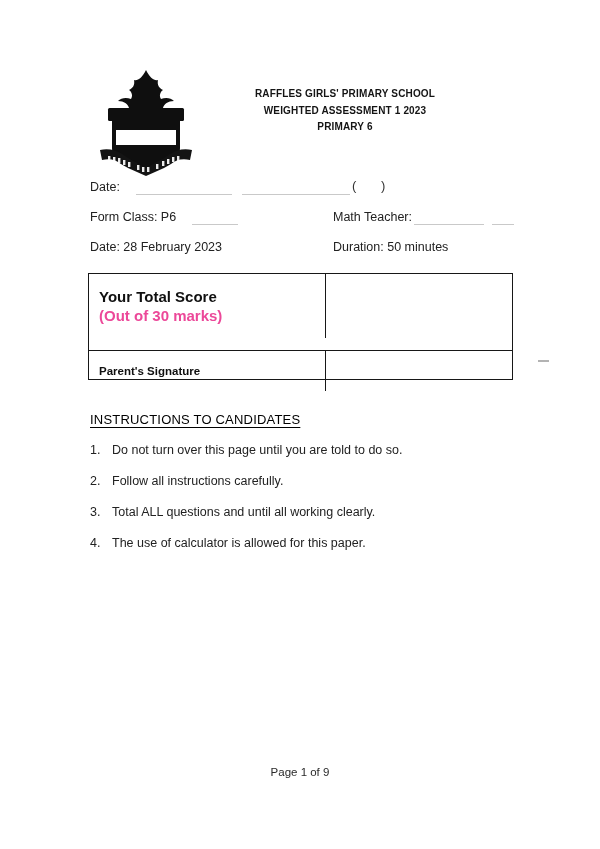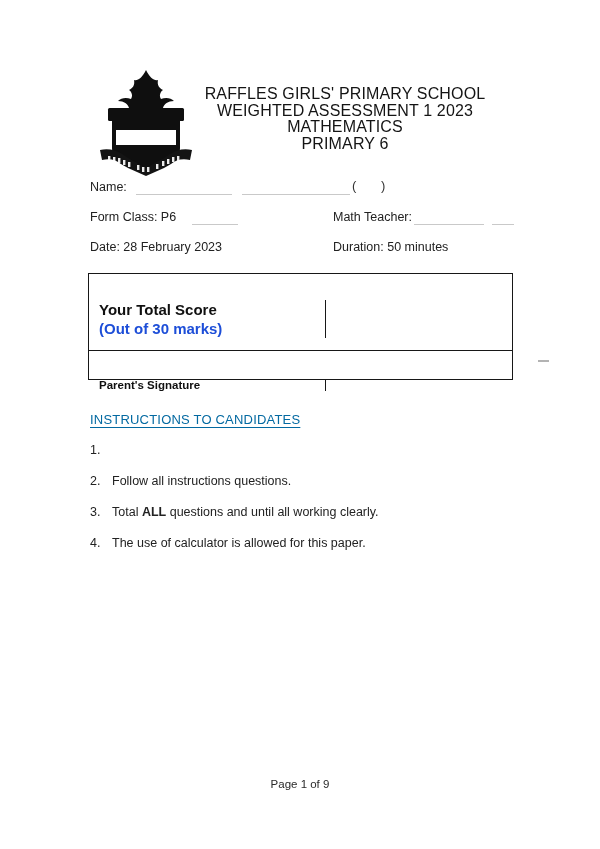--- a/index.html
+++ b/index.html
@@ -39,22 +39,22 @@
     height: 108px;
   }
   .title-block {
     position: absolute;
     left: 100px;
     top: 20px;
     width: 310px;
     text-align: center;
   }
   .title-line {
-    font-size: 16px;
-    font-weight: normal;
+    font-size: 10px;
+    font-weight: bold;
     letter-spacing: 0.15px;
     line-height: 16.5px;
     color: #141414;
     white-space: nowrap;
   }
 
   
   .fields {
     position: absolute;
     left: 90px;
@@ -100,21 +100,20 @@
     left: 88px;
     top: 273px;
     width: 425px;
     height: 107px;
     border: 1.4px solid #171717;
     box-sizing: border-box;
   }
   .score-table .row {
     display: flex;
     box-sizing: border-box;
-    align-items: flex-end;
   }
   .score-table .row.r1 { height: 64px; }
   .score-table .row.r2 { height: 41px; border-top: 1.4px solid #171717; margin-top: 12px; }
   .score-table .cell-label {
     width: 237px;
     box-sizing: border-box;
     border-right: 1.4px solid #171717;
     display: flex;
     flex-direction: column;
     justify-content: center;
@@ -126,21 +125,21 @@
   .score-title {
     font-size: 15px;
     font-weight: bold;
     line-height: 19px;
     color: #101010;
   }
   .score-sub {
     font-size: 15px;
     font-weight: bold;
     line-height: 19px;
-    color: #1d4ed8;
+    color: #ec4899;
   }
   .sig-label {
     font-size: 11.5px;
     font-weight: bold;
     color: #101010;
   }
   .edge-artifact {
     position: absolute;
     left: 538px;
     top: 360px;
@@ -149,21 +148,21 @@
     background: #9a9a9a;
     opacity: 0.75;
   }
 
   
   .instructions-heading {
     position: absolute;
     left: 90px;
     top: 412px;
     font-size: 13px;
-    color: #0369a1;
+    color: #000000;
     text-decoration: underline;
     text-underline-offset: 2.5px;
     letter-spacing: 0.2px;
   }
   .instructions {
     position: absolute;
     left: 90px;
     top: 443px;
     width: 430px;
   }
@@ -178,32 +177,31 @@
     left: 0;
     top: 0;
     width: 20px;
   }
   .instr-text {
     position: absolute;
     left: 22px;
     top: 0;
     white-space: nowrap;
   }
-  .instr-text b { font-weight: bold; }
+  .instr-text b { font-weight: normal; }
 
   
   .footer {
     position: absolute;
     left: 0;
     top: 766px;
     width: 600px;
     text-align: center;
     font-size: 11.5px;
     color: #2a2a2a;
-    margin-top: 12px;
   }
 </style>
 </head>
 <body>
 
 <div class="page">
 
   <div class="header">
 
     <div class="crest">
@@ -240,29 +238,28 @@
           <rect x="69" y="91" width="2.4" height="5"></rect>
           <rect x="74" y="89" width="2.4" height="5"></rect>
           <rect x="79" y="88" width="2.4" height="5"></rect>
         </g>
       </svg>
     </div>
 
     <div class="title-block">
       <div class="title-line">RAFFLES GIRLS' PRIMARY SCHOOL</div>
       <div class="title-line">WEIGHTED ASSESSMENT 1 2023</div>
-      <div class="title-line">MATHEMATICS</div>
       <div class="title-line">PRIMARY 6</div>
     </div>
   </div>
 
   <div class="fields">
 
     <div class="field-row">
-      <span class="field-label">Name:</span>
+      <span class="field-label">Date:</span>
       <span class="rule faint" style="left:46px; top:14px; width:96px;"></span>
       <span class="rule faint" style="left:152px; top:14px; width:108px;"></span>
       <span class="paren" style="left:262px; top:-2px;">(</span>
       <span class="paren" style="left:291px; top:-2px;">)</span>
     </div>
 
     <div class="field-row">
       <span class="field-label">Form Class: P6</span>
       <span class="rule faint" style="left:102px; top:14px; width:46px;"></span>
       <span class="field-label right">Math Teacher:</span>
@@ -291,24 +288,25 @@
       <div class="cell-value"></div>
     </div>
   </div>
   <div class="edge-artifact"></div>
 
   <div class="instructions-heading">INSTRUCTIONS TO CANDIDATES</div>
 
   <div class="instructions">
     <div class="instr-item">
       <span class="instr-num">1.</span>
+      <span class="instr-text">Do not turn over this page until you are told to do so.</span>
     </div>
     <div class="instr-item">
       <span class="instr-num">2.</span>
-      <span class="instr-text">Follow all instructions questions.</span>
+      <span class="instr-text">Follow all instructions carefully.</span>
     </div>
     <div class="instr-item">
       <span class="instr-num">3.</span>
       <span class="instr-text"><span>Total </span><b>ALL</b><span> questions and until all working clearly.</span></span>
     </div>
     <div class="instr-item">
       <span class="instr-num">4.</span>
       <span class="instr-text">The use of calculator is allowed for this paper.</span>
     </div>
   </div>

